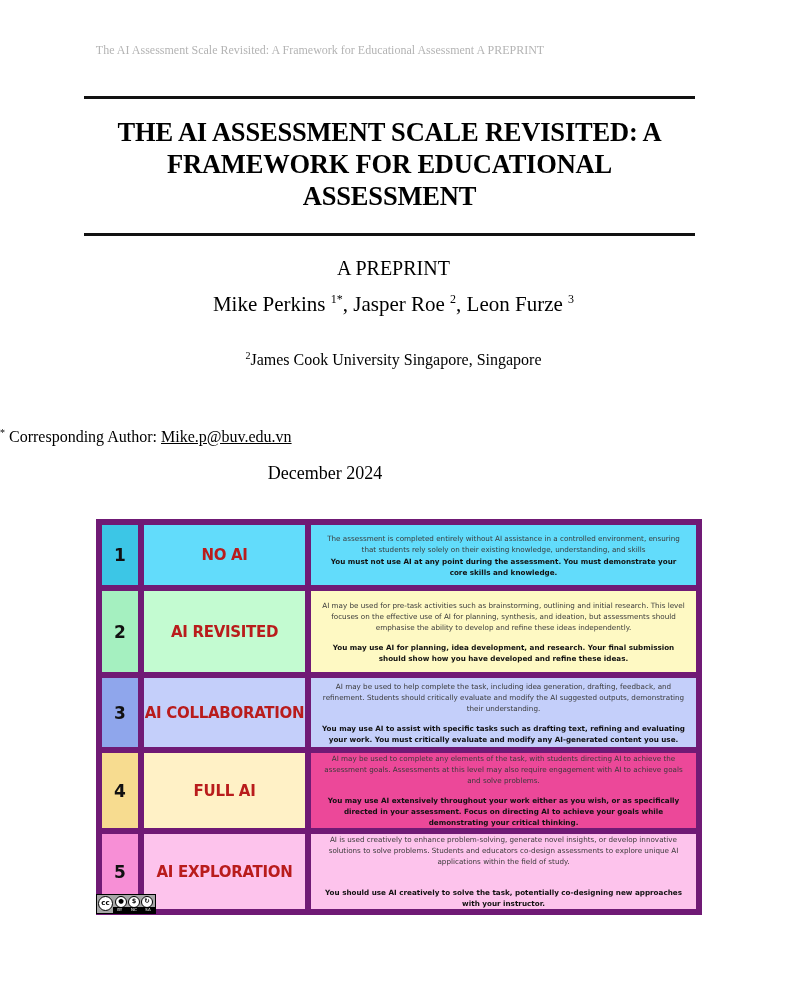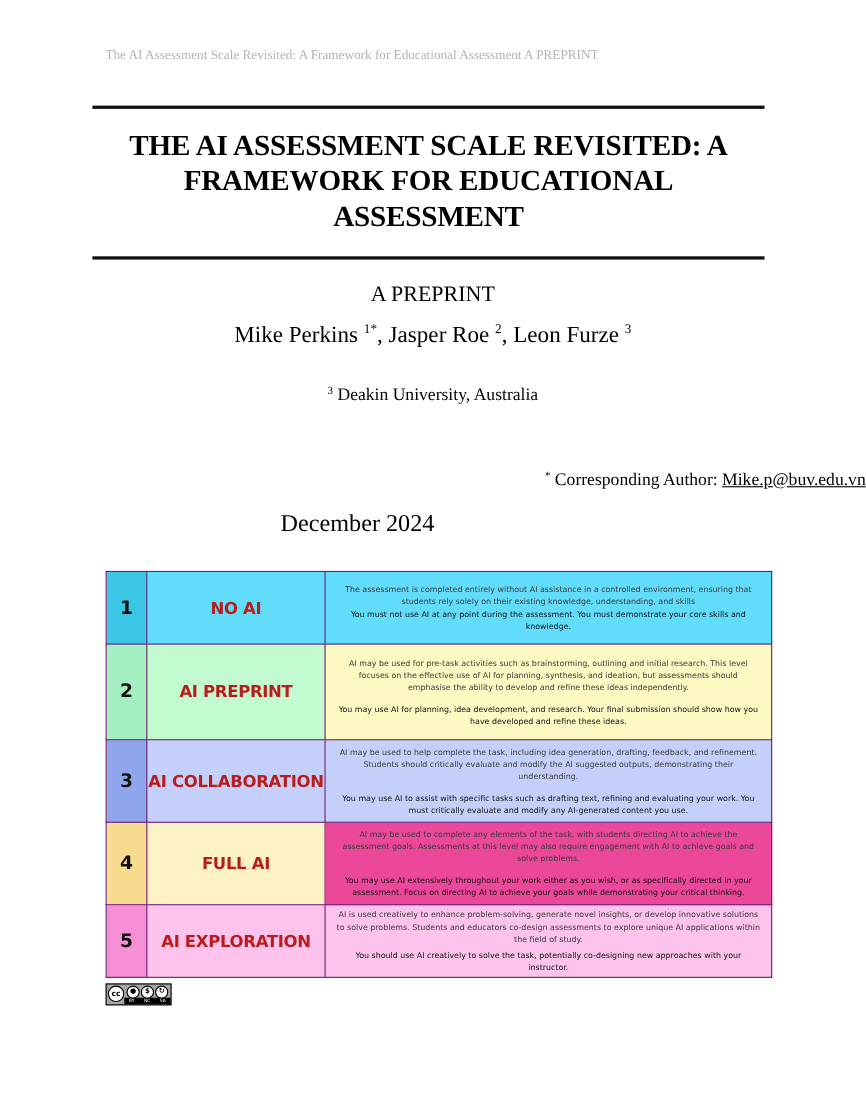--- a/index.html
+++ b/index.html
@@ -11,32 +11,32 @@
   .rule.top { top: 96px; }
   .rule.bottom { top: 233px; }
   .title { position: absolute; top: 116px; left: 84px; width: 611px; text-align: center;
            font-weight: bold; font-size: 26.5px; line-height: 32px; letter-spacing: -0.2px; }
   .preprint { position: absolute; top: 257px; left: 0; width: 787px; text-align: center; font-size: 20px; }
   .authors { position: absolute; top: 292px; left: 0; width: 787px; text-align: center; font-size: 21px; }
   .authors sup { font-size: 12px; vertical-align: 8px; }
   .affils { position: absolute; top: 345px; left: 0; width: 787px; text-align: center;
             font-size: 16px; line-height: 21.5px; }
   .affils sup { font-size: 10px; vertical-align: 6px; }
-  .corr { position: absolute; top: 427px; left: 0; width: 787px; text-align: right; font-size: 16px; }
+  .corr { position: absolute; top: 427px; left: 0; width: 787px; text-align: left; font-size: 16px; }
   .corr sup { font-size: 10px; vertical-align: 6px; }
   .corr a { color: #000; text-decoration: underline; }
-  .date { position: absolute; top: 463px; left: 0; width: 650px; text-align: center; font-size: 22px; }
+  .date { position: absolute; top: 463px; left: 0; width: 650px; text-align: center; font-size: 18px; }
 
   .aias { position: absolute; top: 519px; left: 96px; width: 606px; border-collapse: collapse;
           font-family: "DejaVu Sans", "Liberation Sans", sans-serif; }
-  .aias td { border: 1px solid #701a75; padding: 0; vertical-align: middle; text-align: center; }
+  .aias td { border: 6px solid #701a75; padding: 0; vertical-align: middle; text-align: center; }
   .aias .num { width: 36px; font-weight: bold; font-size: 17px; color: #111; }
   .aias .name { width: 161px; font-weight: bold; font-size: 15px; color: #b91c1c; letter-spacing: -0.3px; }
   .aias .desc { padding: 0 10px; font-size: 7.2px; line-height: 11px; color: #333; }
-  .aias .desc .bold { font-weight: normal; color: #111; margin-top: 5px; }
+  .aias .desc .bold { font-weight: bold; color: #111; margin-top: 5px; }
   .aias .desc .plain { color: #3a3a3a; }
   .row1 { height: 66px; } .row2 { height: 87px; } .row3 { height: 75px; }
   .row4 { height: 75px; } .row5 { height: 66px; }
   .row1 .desc .bold { margin-top: 1px; }
 
   .footer { position: absolute; top: 894px; left: 96px; display: flex; align-items: center; }
   .cc-badge { width: 60px; height: 20px; background: #a7a7a7; border: 1px solid #000; position: relative; box-sizing: border-box; }
   .cc-badge .circ { position: absolute; top: 1px; width: 12px; height: 12px; border-radius: 50%;
                     background: #fff; border: 1.5px solid #000; box-sizing: border-box;
                     font-family: "DejaVu Sans", sans-serif; font-size: 6.5px; font-weight: bold;
@@ -61,42 +61,42 @@
 <div class="authors">
   <span>Mike Perkins</span>
   <sup>1*</sup>,
   <span>Jasper Roe</span>
   <sup>2</sup>,
   <span>Leon Furze</span>
   <sup>3</sup>
 </div>
 
 <div class="affils">
-  <div><sup>3</sup><span> Deakin University, Australia</span></div>
+  <div><sup>2</sup><span>James Cook University Singapore, Singapore</span></div>
 </div>
 
 <div class="corr">
   <sup>*</sup><span> Corresponding Author: </span><a>Mike.p@buv.edu.vn</a>
 </div>
 
 <div class="date">December 2024</div>
 
 <table class="aias">
   <tbody>
       <tr class="row1">
     <td class="num" style="background:#3cc6e6">1</td>
     <td class="name" style="background:#62dcfb">NO AI</td>
     <td class="desc" style="background:#62dcfb">
       <div class="plain">The assessment is completed entirely without AI assistance in a controlled environment, ensuring that students rely solely on their existing knowledge, understanding, and skills</div>
       <div class="bold">You must not use AI at any point during the assessment. You must demonstrate your core skills and knowledge.</div>
     </td>
   </tr>
   <tr class="row2">
     <td class="num" style="background:#a5f0c0">2</td>
-    <td class="name" style="background:#c3fbd1">AI PREPRINT</td>
+    <td class="name" style="background:#c3fbd1">AI REVISITED</td>
     <td class="desc" style="background:#fef9c3">
       <div class="plain">AI may be used for pre-task activities such as brainstorming, outlining and initial research. This level focuses on the effective use of AI for planning, synthesis, and ideation, but assessments should emphasise the ability to develop and refine these ideas independently.</div>
       <div class="bold" style="margin-top:9px">You may use AI for planning, idea development, and research. Your final submission should show how you have developed and refine these ideas.</div>
     </td>
   </tr>
   <tr class="row3">
     <td class="num" style="background:#8fa6ec">3</td>
     <td class="name" style="background:#c4cffa">AI COLLABORATION</td>
     <td class="desc" style="background:#c4cffa">
       <div class="plain">AI may be used to help complete the task, including idea generation, drafting, feedback, and refinement. Students should critically evaluate and modify the AI suggested outputs, demonstrating their understanding.</div>
@@ -109,21 +109,21 @@
     <td class="desc" style="background:#ec4899">
       <div class="plain">AI may be used to complete any elements of the task, with students directing AI to achieve the assessment goals. Assessments at this level may also require engagement with AI to achieve goals and solve problems.</div>
       <div class="bold" style="margin-top:9px">You may use AI extensively throughout your work either as you wish, or as specifically directed in your assessment. Focus on directing AI to achieve your goals while demonstrating your critical thinking.</div>
     </td>
   </tr>
   <tr class="row5">
     <td class="num" style="background:#f78fd6">5</td>
     <td class="name" style="background:#fdc3ec">AI EXPLORATION</td>
     <td class="desc" style="background:#fdc3ec">
       <div class="plain">AI is used creatively to enhance problem-solving, generate novel insights, or develop innovative solutions to solve problems. Students and educators co-design assessments to explore unique AI applications within the field of study.</div>
-      <div class="bold" style="margin-top:4px">You should use AI creatively to solve the task, potentially co-designing new approaches with your instructor.</div>
+      <div class="bold" style="margin-top:20px">You should use AI creatively to solve the task, potentially co-designing new approaches with your instructor.</div>
     </td>
   </tr>
 </tbody>
   </table>
 
 <div class="footer">
   <div class="cc-badge">
     <div class="circ main">cc</div>
     <div class="circ" style="left:18px">●</div>
     <div class="circ" style="left:31px">$</div>

